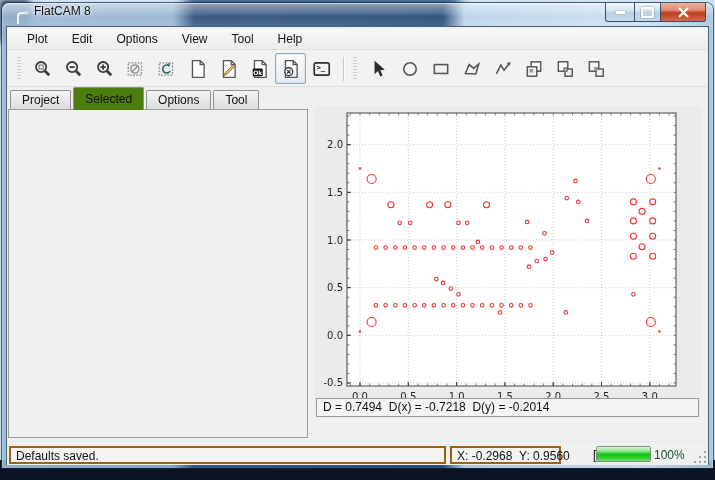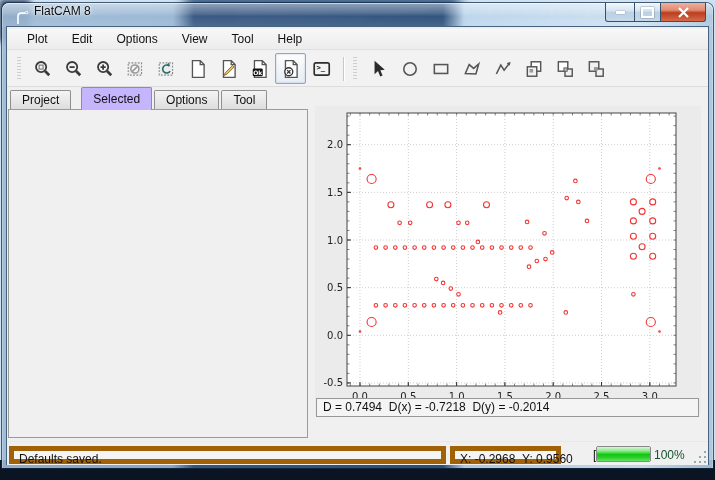--- a/index.html
+++ b/index.html
@@ -41,21 +41,21 @@
            display:flex;align-items:center;padding-left:10px;box-sizing:border-box;}
   .tbtn{width:29px;height:29px;display:flex;align-items:center;justify-content:center;border:1px solid transparent;border-radius:2px;}
   .tbtn.checked{border:1px solid #8da8c6;background:linear-gradient(180deg,#fdfdfd,#e6edf5);box-shadow:inset 0 0 2px rgba(120,150,190,.5);}
   .tsep{width:1px;height:24px;background:#c8c8c8;border-right:1px solid #fff;margin:0 8px 0 6px;}
   .grip-dots{width:4px;height:24px;margin-right:6px;background:repeating-linear-gradient(180deg,#cfcfcf 0 1px,transparent 1px 3px);}
   
   .tabbar{left:10px;top:88px;height:22px;display:flex;align-items:flex-end;}
   .tab{height:19px;line-height:19px;padding:0 11px;margin-right:2px;color:#111;
        background:linear-gradient(180deg,#f4f4f4,#dcdcdc);border:1px solid #8f8f8f;border-bottom:none;
        border-radius:2px 2px 0 0;}
-  .tab.active{height:22px;line-height:22px;background:#c4b5fd;position:relative;z-index:3;margin-left:8px;}
+  .tab.active{height:22px;line-height:22px;background:#4d7c0f;position:relative;z-index:3;}
   
   .pane{left:8px;top:109px;width:300px;height:329px;background:#f0f0f0;border:1px solid #9b9b9b;box-sizing:border-box;z-index:2;}
   .scrollarea{left:11px;top:112px;width:292px;height:323px;border:1px solid #828790;box-sizing:border-box;background:#f0f0f0;}
   .pcontent{left:11px;top:112px;width:275px;height:322px;overflow:hidden;}
   .ptitle{left:35px;top:-9px;font-size:16px;font-weight:bold;color:#1a1a1a;}
   .picon{left:6px;top:-4px;width:20px;height:20px;}
   .plabel{color:#111;}
   .pbold{font-weight:bold;color:#111;}
   .pinput{position:absolute;box-sizing:border-box;border:1px solid #abadb3;background:#fff;font-family:"Liberation Sans",sans-serif;
           font-size:12px;color:#111;padding:0 4px;border-radius:1px;height:20px;}
@@ -78,21 +78,21 @@
   .sb-thumb{position:absolute;left:1px;right:1px;box-sizing:border-box;border:1px solid #989898;border-radius:2px;
           background:linear-gradient(90deg,#f8f8f8,#dcdcdc);}
   .sb-grip{position:absolute;left:3px;right:3px;top:50%;height:5px;margin-top:-3px;
           background:repeating-linear-gradient(180deg,#9a9a9a 0 1px,transparent 1px 3px);}
   
   .figure{left:315px;top:106px;width:386px;height:308px;}
   .dbox{left:316px;top:398px;width:383px;height:19px;border:1px solid #989898;background:#f4f4f4;box-sizing:border-box;
         line-height:17px;padding-left:6px;color:#111;white-space:pre;}
   
   .statusbar{left:7px;top:441px;width:701px;height:23px;background:#f0f0f0;border-top:1px solid #e8e8e8;}
-  .sbox{position:absolute;box-sizing:border-box;border:5px solid #a16207;background:#f4f4f4;height:18px;line-height:16px;padding:0 5px;color:#111;white-space:pre;}
+  .sbox{position:absolute;box-sizing:border-box;border:2px solid #a16207;background:#f4f4f4;height:18px;line-height:16px;padding:0 5px;color:#111;white-space:pre;}
   .units{color:#111;}
   .progress{left:596px;top:446px;width:55px;height:16px;box-sizing:border-box;border:1px solid #888;border-radius:2px;overflow:hidden;background:#e8e8e8;}
   .progress-fill{height:100%;background:linear-gradient(180deg,#d6f6d6 0%,#90e890 28%,#38da38 45%,#10c510 52%,#2ad02a 75%,#6ae06a 100%);}
   .rgrip{left:694px;top:451px;width:13px;height:13px;
          background:
            radial-gradient(circle at 11px 11px,#9aa 1.2px,transparent 1.5px),
            radial-gradient(circle at 11px 6px,#9aa 1.2px,transparent 1.5px),
            radial-gradient(circle at 6px 11px,#9aa 1.2px,transparent 1.5px),
            radial-gradient(circle at 11px 1px,#9aa 1.2px,transparent 1.5px),
            radial-gradient(circle at 1px 11px,#9aa 1.2px,transparent 1.5px),

